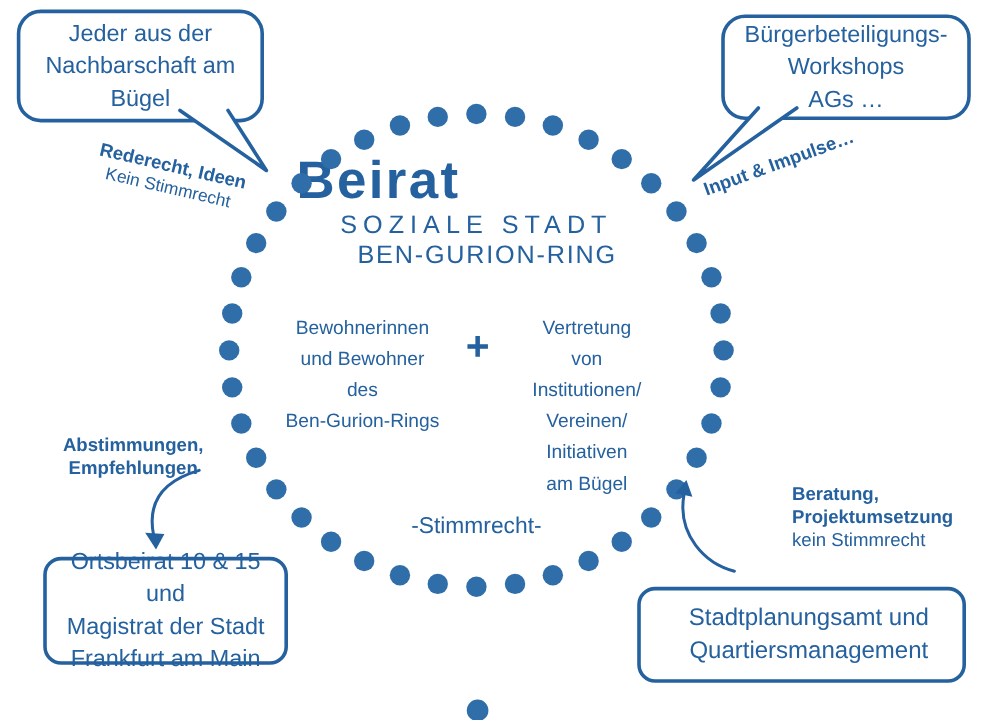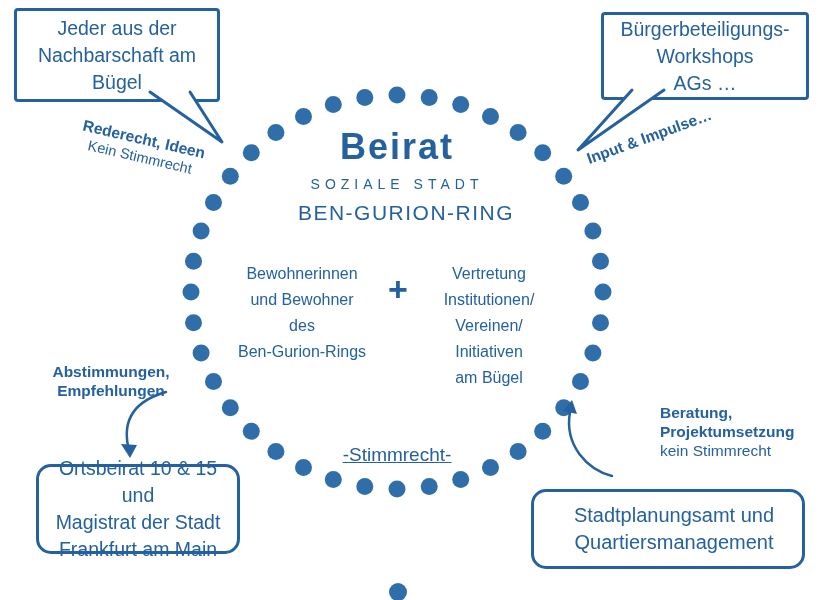--- a/index.html
+++ b/index.html
@@ -7,30 +7,30 @@
     position:relative;width:820px;height:600px;background:#fff;overflow:hidden;
     font-family:"Liberation Sans",sans-serif;color:var(--primary,#24619e);
   }
   .abs{position:absolute;}
   .bubble{
     position:absolute;background:#fff;border:3px solid var(--primary);
     box-sizing:border-box;display:flex;align-items:center;justify-content:center;
     text-align:center;z-index:2;
   }
   .bubble .btext{width:100%;}
-  .round20{border-radius:4px;}
+  .round20{border-radius:20px;}
   .round15{border-radius:15px;}
   .b-large{font-size:19.5px;line-height:27px;}
   .b-br{font-size:20px;line-height:27px;padding-left:12px;}
   #decor{position:absolute;left:0;top:0;z-index:3;pointer-events:none;}
   .tail{fill:#fff;stroke:var(--primary);stroke-width:3;stroke-linejoin:round;stroke-linecap:round;}
   .arrow{fill:none;stroke:var(--primary);stroke-width:2.5;stroke-linecap:round;}
   .arrowhead{fill:var(--primary);stroke:none;}
-  .title{font-size:36px;font-weight:bold;letter-spacing:2px;text-align:center;}
-  .sub1{font-size:14px;letter-spacing:5px;text-align:center;}
+  .title{font-size:44px;font-weight:bold;letter-spacing:2px;}
+  .sub1{font-size:21px;letter-spacing:5px;text-align:center;}
   .sub2{font-size:21px;letter-spacing:1.5px;text-align:center;}
   .col{font-size:16px;line-height:26px;text-align:center;}
   .plus{font-size:34px;font-weight:bold;text-align:center;}
   .footer-note{font-size:19px;text-align:center;}
   .side-label{font-size:15.5px;line-height:19px;z-index:4;}
   .bold{font-weight:bold;}
   .small{font-size:14.5px;}
   .rot-left{transform:rotate(13deg);transform-origin:0 0;text-align:center;}
   .rot-right{transform:rotate(-20deg);transform-origin:0 0;white-space:nowrap;}
 </style>
@@ -149,21 +149,22 @@
     <div>Bewohnerinnen</div>
     <div>und Bewohner</div>
     <div>des</div>
     <div>Ben-Gurion-Rings</div>
   </div>
 
   <div class="abs plus" style="left:381px;top:270px;width:34px;">+</div>
 
   <div class="abs col" style="left:408px;top:261px;width:162px;">
     <div>Vertretung</div>
+    <div>von</div>
     <div>Institutionen/</div>
     <div>Vereinen/</div>
     <div>Initiativen</div>
     <div>am Bügel</div>
   </div>
 
-  <div class="abs footer-note" style="left:297px;top:444px;width:200px;text-decoration:underline;">-Stimmrecht-</div>
+  <div class="abs footer-note" style="left:297px;top:428px;width:200px;">-Stimmrecht-</div>
 
 </div>
 
 </body></html>

